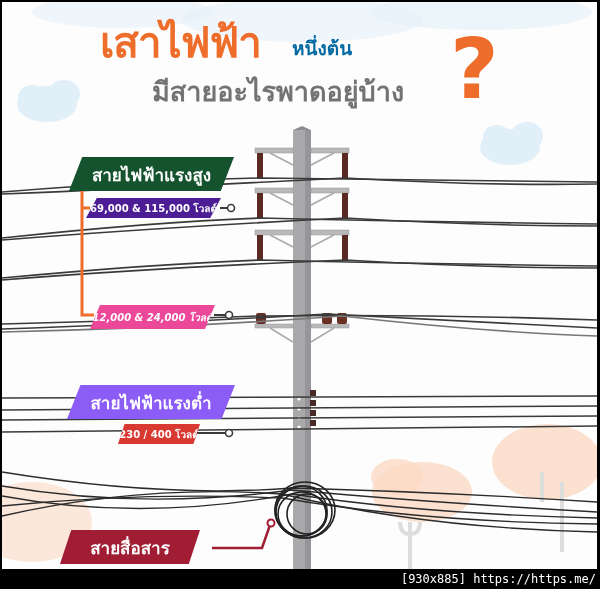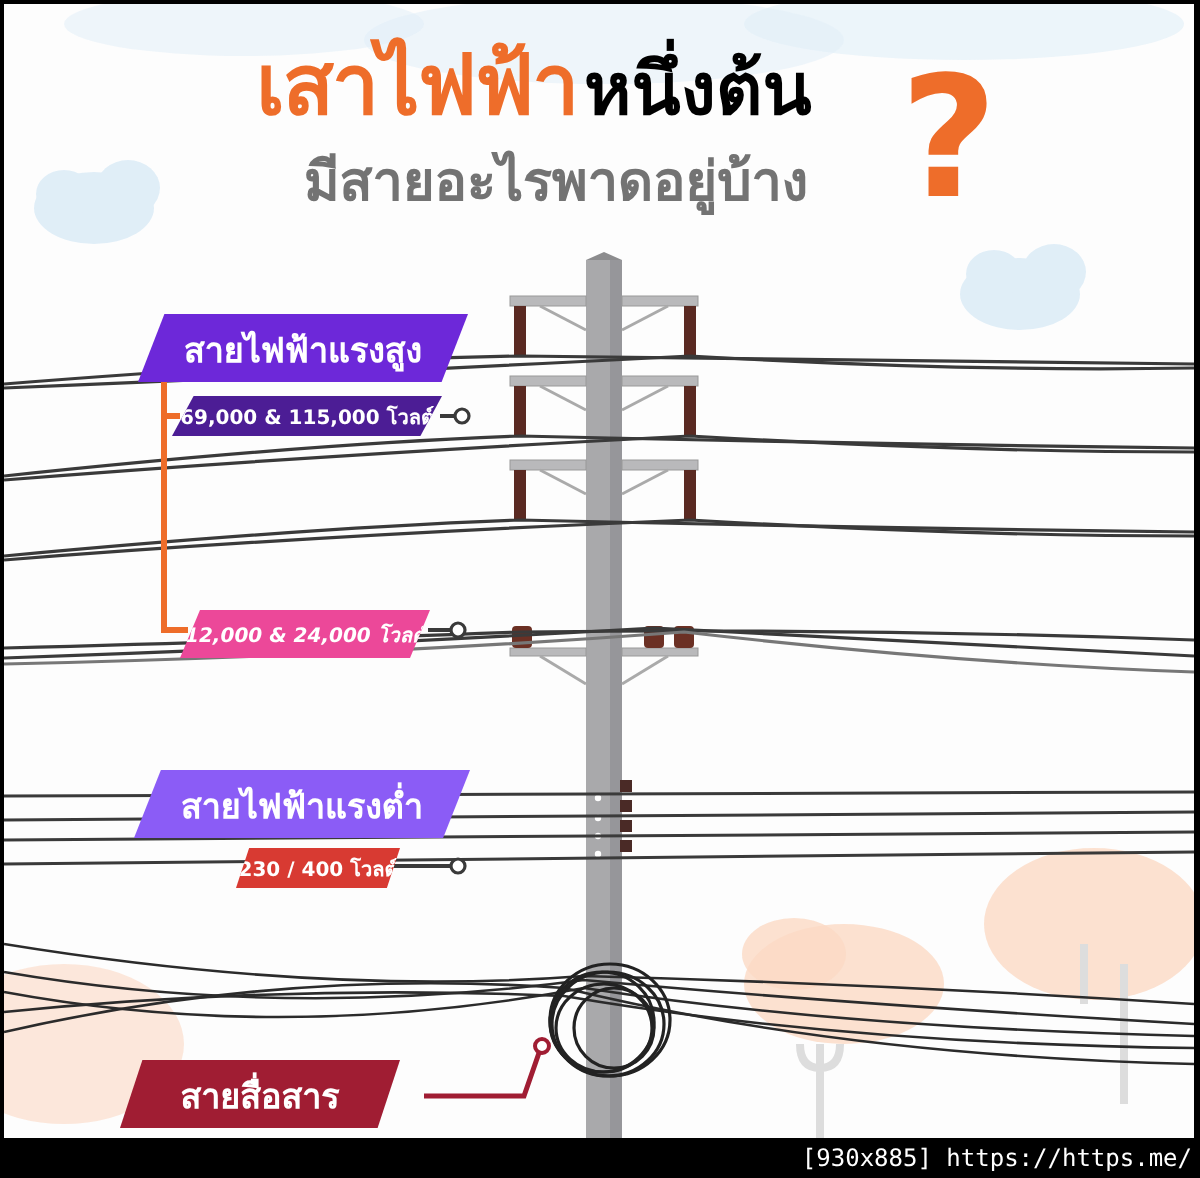--- a/index.html
+++ b/index.html
@@ -1,24 +1,24 @@
 <!DOCTYPE html>
 <html><head>
   <meta charset="utf-8">
   <style>
     html, body { margin: 0; padding: 0; background: #000; }
     body { width: 600px; height: 589px; position: relative; overflow: hidden; font-family: "DejaVu Sans", sans-serif; }
     .canvas { position: absolute; left: 2px; top: 2px; width: 595px; height: 567px; background: #fdfdfd; overflow: hidden; }
     .art { position: absolute; left: 0; top: 0; }
-    .title-main { position: absolute; left: 98px; top: 16px; font-size: 42px; font-weight: bold; color: #ee6d2a; letter-spacing: -1px; line-height: 50px; white-space: nowrap; margin-left: 28px; }
-    .title-main2 { position: absolute; left: 290px; top: 26px; font-size: 36px; font-weight: bold; color: #000000; line-height: 40px; white-space: nowrap; font-family: Liberation Mono, monospace; }
+    .title-main { position: absolute; left: 98px; top: 16px; font-size: 42px; font-weight: bold; color: #ee6d2a; letter-spacing: -1px; line-height: 50px; white-space: nowrap; }
+    .title-main2 { position: absolute; left: 290px; top: 26px; font-size: 19px; font-weight: bold; color: #0369a1; line-height: 40px; white-space: nowrap; }
     .title-sub { position: absolute; left: 150px; top: 72px; font-size: 27px; font-weight: bold; color: #737373; line-height: 36px; white-space: nowrap; }
     .qmark { position: absolute; left: 448px; top: 22px; font-size: 84px; font-weight: bold; color: #ee6d2a; line-height: 90px; }
     .banner { position: absolute; color: #fff; font-weight: bold; white-space: nowrap; display: flex; align-items: center; justify-content: center; clip-path: polygon(8% 0, 100% 0, 92% 100%, 0 100%); }
-    .b-high { left: 67px; top: 155px; width: 165px; height: 34px; background: #6d28d9; font-size: 17px; }
+    .b-high { left: 67px; top: 155px; width: 165px; height: 34px; background: #14532d; font-size: 17px; }
     .b-hv1 { left: 84px; top: 196px; width: 135px; height: 20px; background: #4c1d95; font-size: 10px; }
     .b-hv2 { left: 88px; top: 303px; width: 125px; height: 24px; background: #ec4899; font-size: 10px; font-style: italic; }
     .b-low { left: 65px; top: 383px; width: 168px; height: 34px; background: #8b5cf6; font-size: 17px; }
     .b-lv { left: 100px; top: 422px; width: 82px; height: 20px; background: #d83a32; font-size: 10px; margin-left: 16px; }
     .b-comm { left: 58px; top: 528px; width: 140px; height: 34px; background: #a01d33; font-size: 17px; }
     .footer { position: absolute; right: 4px; bottom: 2px; color: #fff; font-family: "DejaVu Sans Mono", monospace; font-size: 12px; line-height: 16px; }
   </style>
 </head>
 <body>
 

